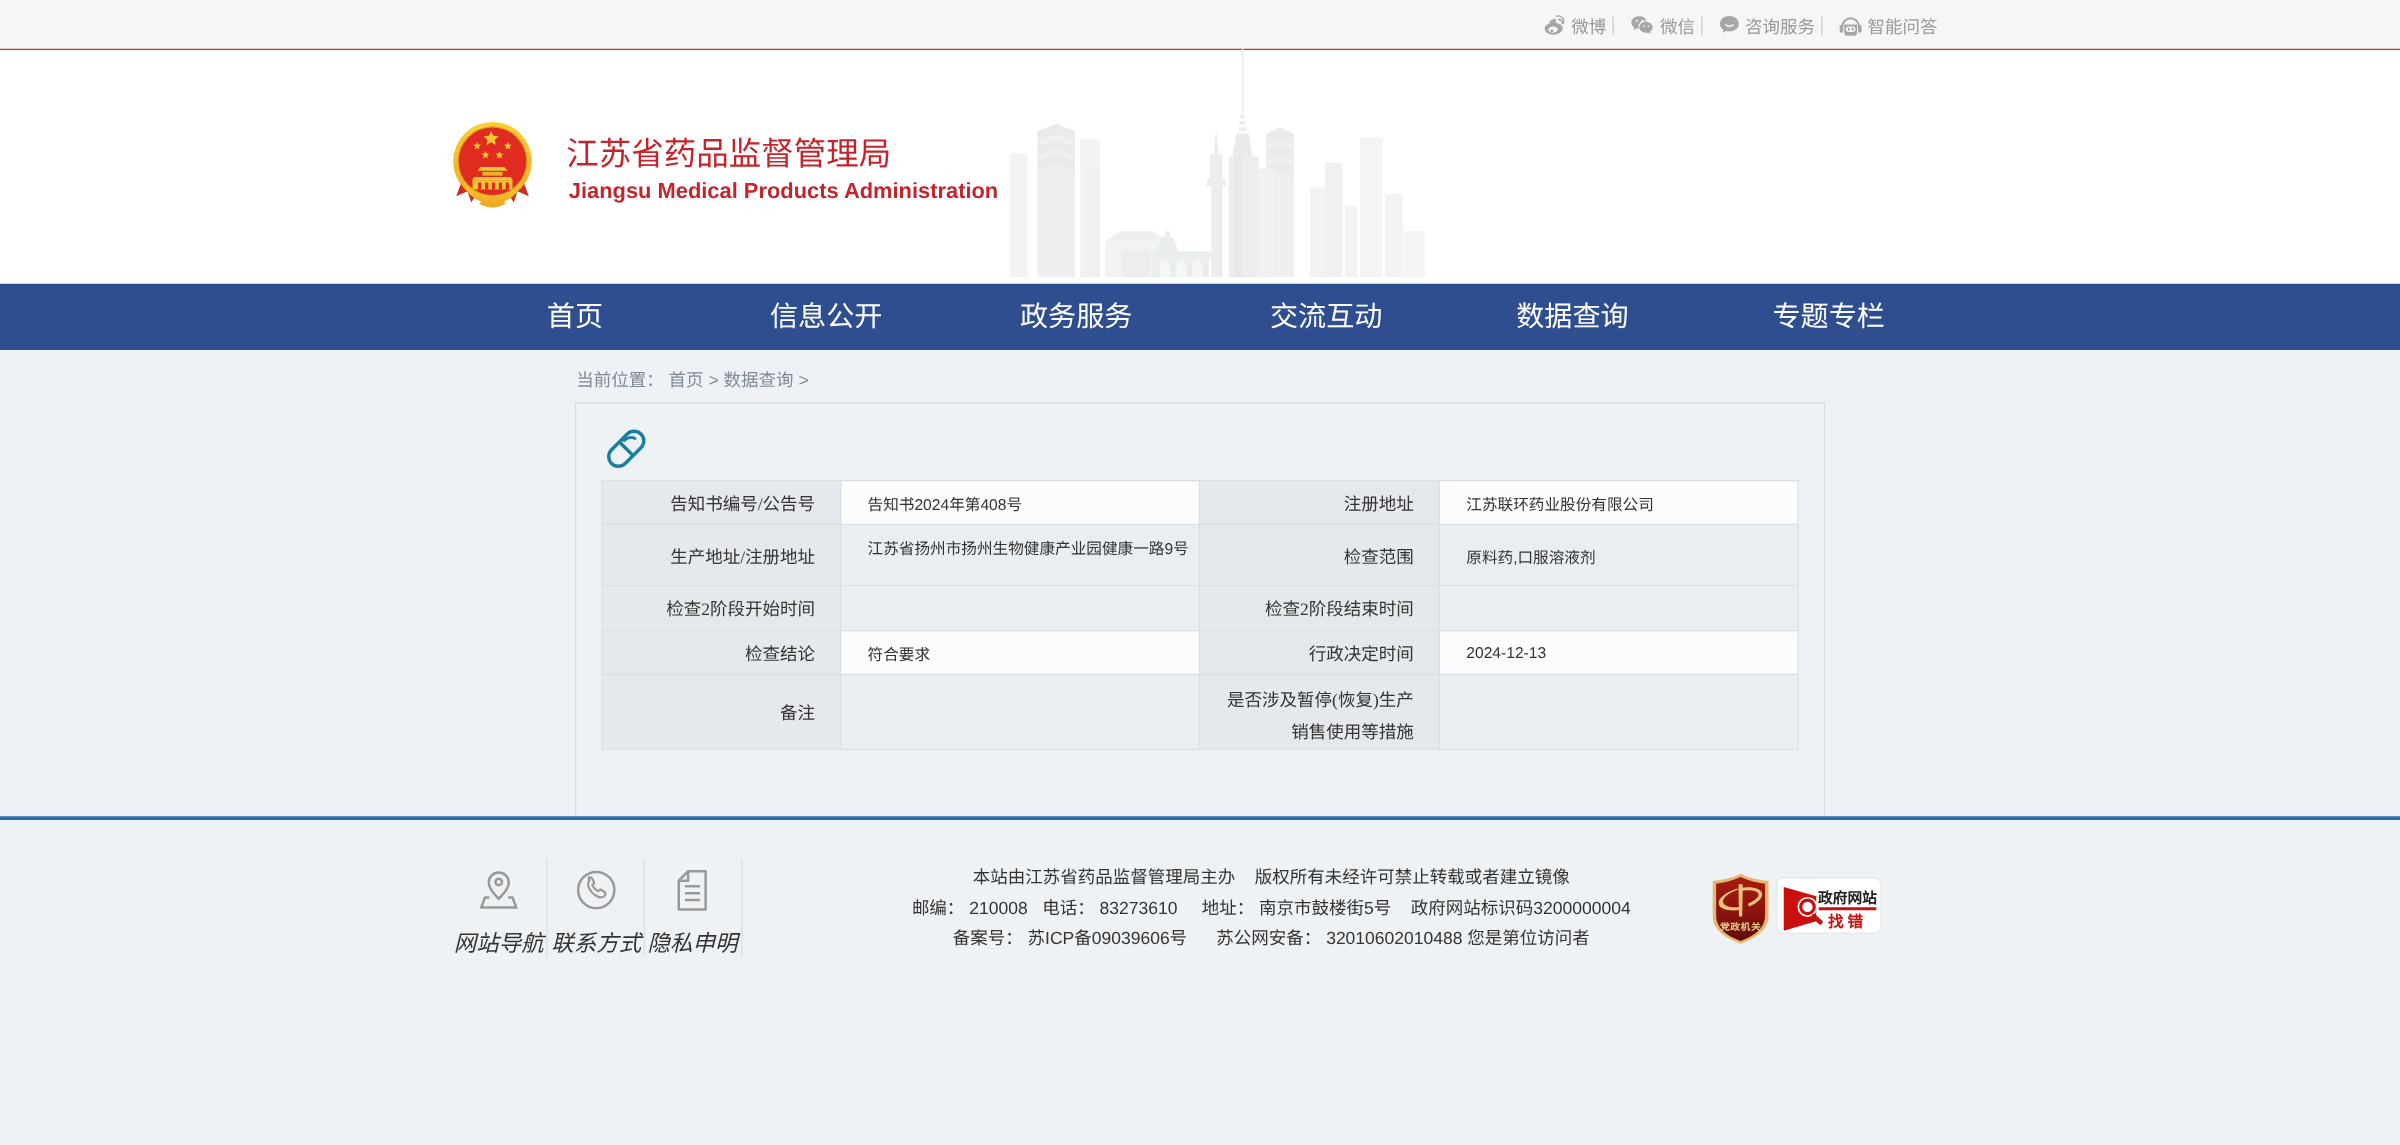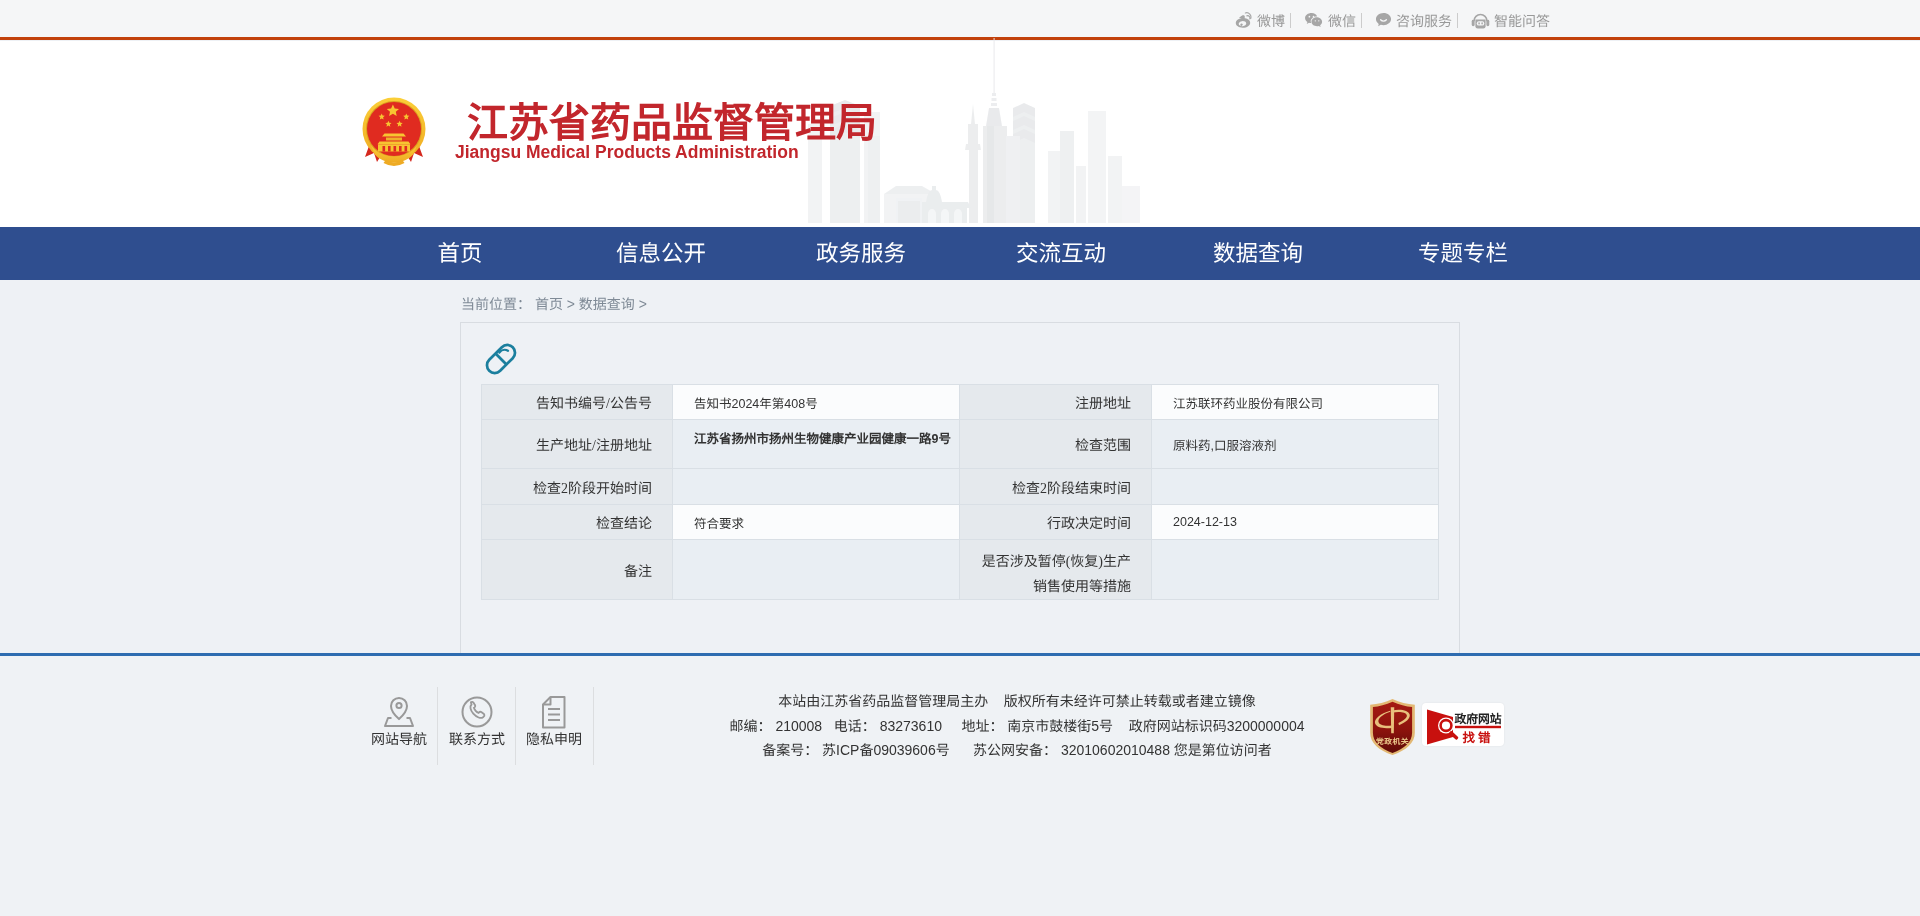--- a/index.html
+++ b/index.html
@@ -1,41 +1,41 @@
 <!DOCTYPE html>
 <html lang="zh-CN"><head>
 <meta charset="utf-8">
 <title>江苏省药品监督管理局</title>
 <style>
 html,body{margin:0;padding:0;}
 body{width:1920px;height:916px;position:relative;font-family:"Liberation Sans",sans-serif;background:#eef1f5;overflow:hidden;}
-.topbar{position:absolute;left:0;top:0;width:1920px;height:40px;background:#f5f6f7;border-bottom:3px solid #c2410c;box-sizing:border-box;}
+.topbar{position:absolute;left:0;top:0;width:1920px;height:40px;background:#f5f6f7;border-bottom:1px solid #c2410c;box-sizing:border-box;}
 .topbar .links{position:absolute;right:370px;top:0;height:40px;display:flex;align-items:center;font-size:14px;color:#999;}
 .topbar .it{display:flex;align-items:center;gap:4px;}
 .topbar .sep{width:1px;height:15px;background:#ccc;margin-left:5px;margin-right:13px;}
 .header{position:absolute;left:0;top:41px;width:1920px;height:186px;background:#fff;}
 .skyline{position:absolute;left:808px;bottom:0;}
 .logo{position:absolute;left:361px;top:56px;width:66px;height:70px;}
-.t-cn{position:absolute;left:467px;top:63px;font-size:41px;line-height:38px;font-weight:700;color:#c2262c;letter-spacing:0;white-space:nowrap;}
+.t-cn{position:absolute;left:453px;top:63px;font-size:26px;line-height:38px;font-weight:400;color:#c2262c;letter-spacing:0;white-space:nowrap;}
 .t-en{position:absolute;left:455px;top:101px;font-size:17.5px;line-height:20px;font-weight:bold;color:#c2262c;white-space:nowrap;}
 .nav{position:absolute;left:0;top:227px;width:1920px;height:53px;background:#2f4e8f;}
 .nav span{position:absolute;top:0;width:200px;height:53px;line-height:53px;text-align:center;color:#fff;font-size:22.5px;}
 .main{position:absolute;left:0;top:280px;width:1920px;height:373px;background:#eef1f5;}
 .crumb{position:absolute;left:461px;top:13px;font-size:14px;color:#7f8a96;}
 .card{position:absolute;left:460px;top:42px;width:1000px;height:332px;border:1px solid #d8dce1;box-sizing:border-box;}
 .pill{position:absolute;left:21px;top:17px;}
 table.tb{position:absolute;left:20px;top:61px;width:957px;border-collapse:collapse;table-layout:fixed;}
 table.tb td{border:1px solid #d9dfe5;color:#333;padding:0;}
 table.tb td.lb{background:#e5e9ed;text-align:right;padding-right:20px;font-weight:500;font-size:14px;font-family:Liberation Serif, serif;}
 table.tb td.vl{padding-left:21px;font-size:12.5px;}
 tr.odd td.vl{background:#fbfcfd;}
 tr.even td.vl{background:#e9eef3;}
 .footer{position:absolute;left:0;top:653px;width:1920px;height:263px;background:#eff2f5;border-top:3px solid #2e6cb0;box-sizing:border-box;}
 .f-ic{position:absolute;top:39px;width:80px;text-align:center;}
-.f-lb{position:absolute;top:72px;width:80px;text-align:center;font-size:14px;color:#333;}
+.f-lb{position:absolute;top:84px;width:80px;text-align:center;font-size:18px;color:#333;font-style:italic;}
 .f-sep{position:absolute;top:31px;width:1px;height:78px;background:#dcdee0;}
 .f-center{position:absolute;left:717px;top:33px;width:600px;text-align:center;font-size:14px;color:#333;line-height:24.5px;}
 </style>
 </head>
 <body>
 <div class="topbar">
   <div class="links">
     <span class="it"><svg width="19" height="16" viewBox="0 0 20 17">
           <path fill="#a6a6a6" d="M8.1 6.6c-3.5.4-6.3 2.5-6.3 5.1 0 2.9 3.4 5 7.3 5 4.8 0 8-2.5 8-5.4 0-2.4-2.4-4.2-5.4-4.6-.6-.1-.5-.5-.4-.9.2-.8.2-1.6-.5-2.1-1-.7-2.9.1-4.4 1.5-.4.4-.9.9-1.2 1.3z"></path>
           <path fill="#f5f6f7" d="M9.2 15.1c-2.2.2-4.1-.8-4.3-2.3-.2-1.5 1.5-2.9 3.7-3.1 2.2-.2 4.1.8 4.3 2.3.2 1.5-1.5 2.9-3.7 3.1z"></path>
@@ -184,21 +184,21 @@
         </colgroup>
       <tbody>
           <tr class="odd" style="height:35px">
             <td class="lb">告知书编号/公告号</td>
             <td class="vl">告知书2024年第408号</td>
             <td class="lb">注册地址</td>
             <td class="vl">江苏联环药业股份有限公司</td>
           </tr>
       <tr class="even" style="height:49px">
             <td class="lb">生产地址/注册地址</td>
-            <td class="vl" style="line-height:19px;padding-top:2px;padding-bottom:12px;font-weight:bold;">江苏省扬州市扬州生物健康产业园健康一路9号</td>
+            <td class="vl" style="line-height:19px;padding-top:2px;padding-bottom:12px;">江苏省扬州市扬州生物健康产业园健康一路9号</td>
             <td class="lb">检查范围</td>
             <td class="vl">原料药,口服溶液剂</td>
           </tr>
       <tr class="even" style="height:36px">
             <td class="lb">检查2阶段开始时间</td>
             <td class="vl"></td>
             <td class="lb">检查2阶段结束时间</td>
             <td class="vl"></td>
           </tr>
       <tr class="odd" style="height:35px">

